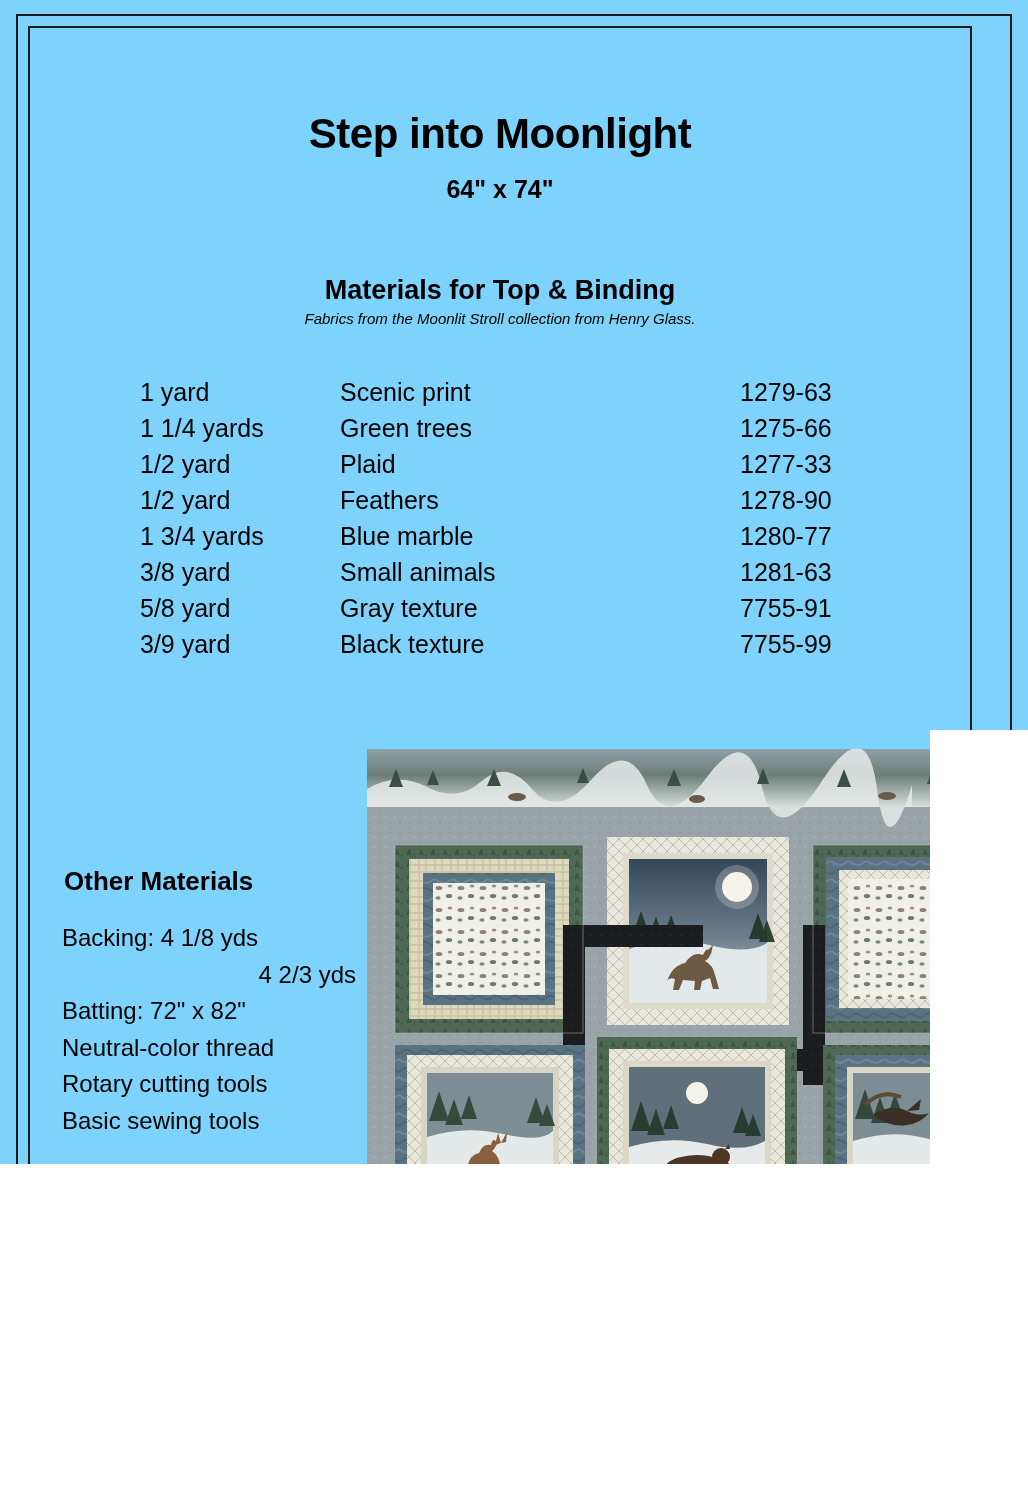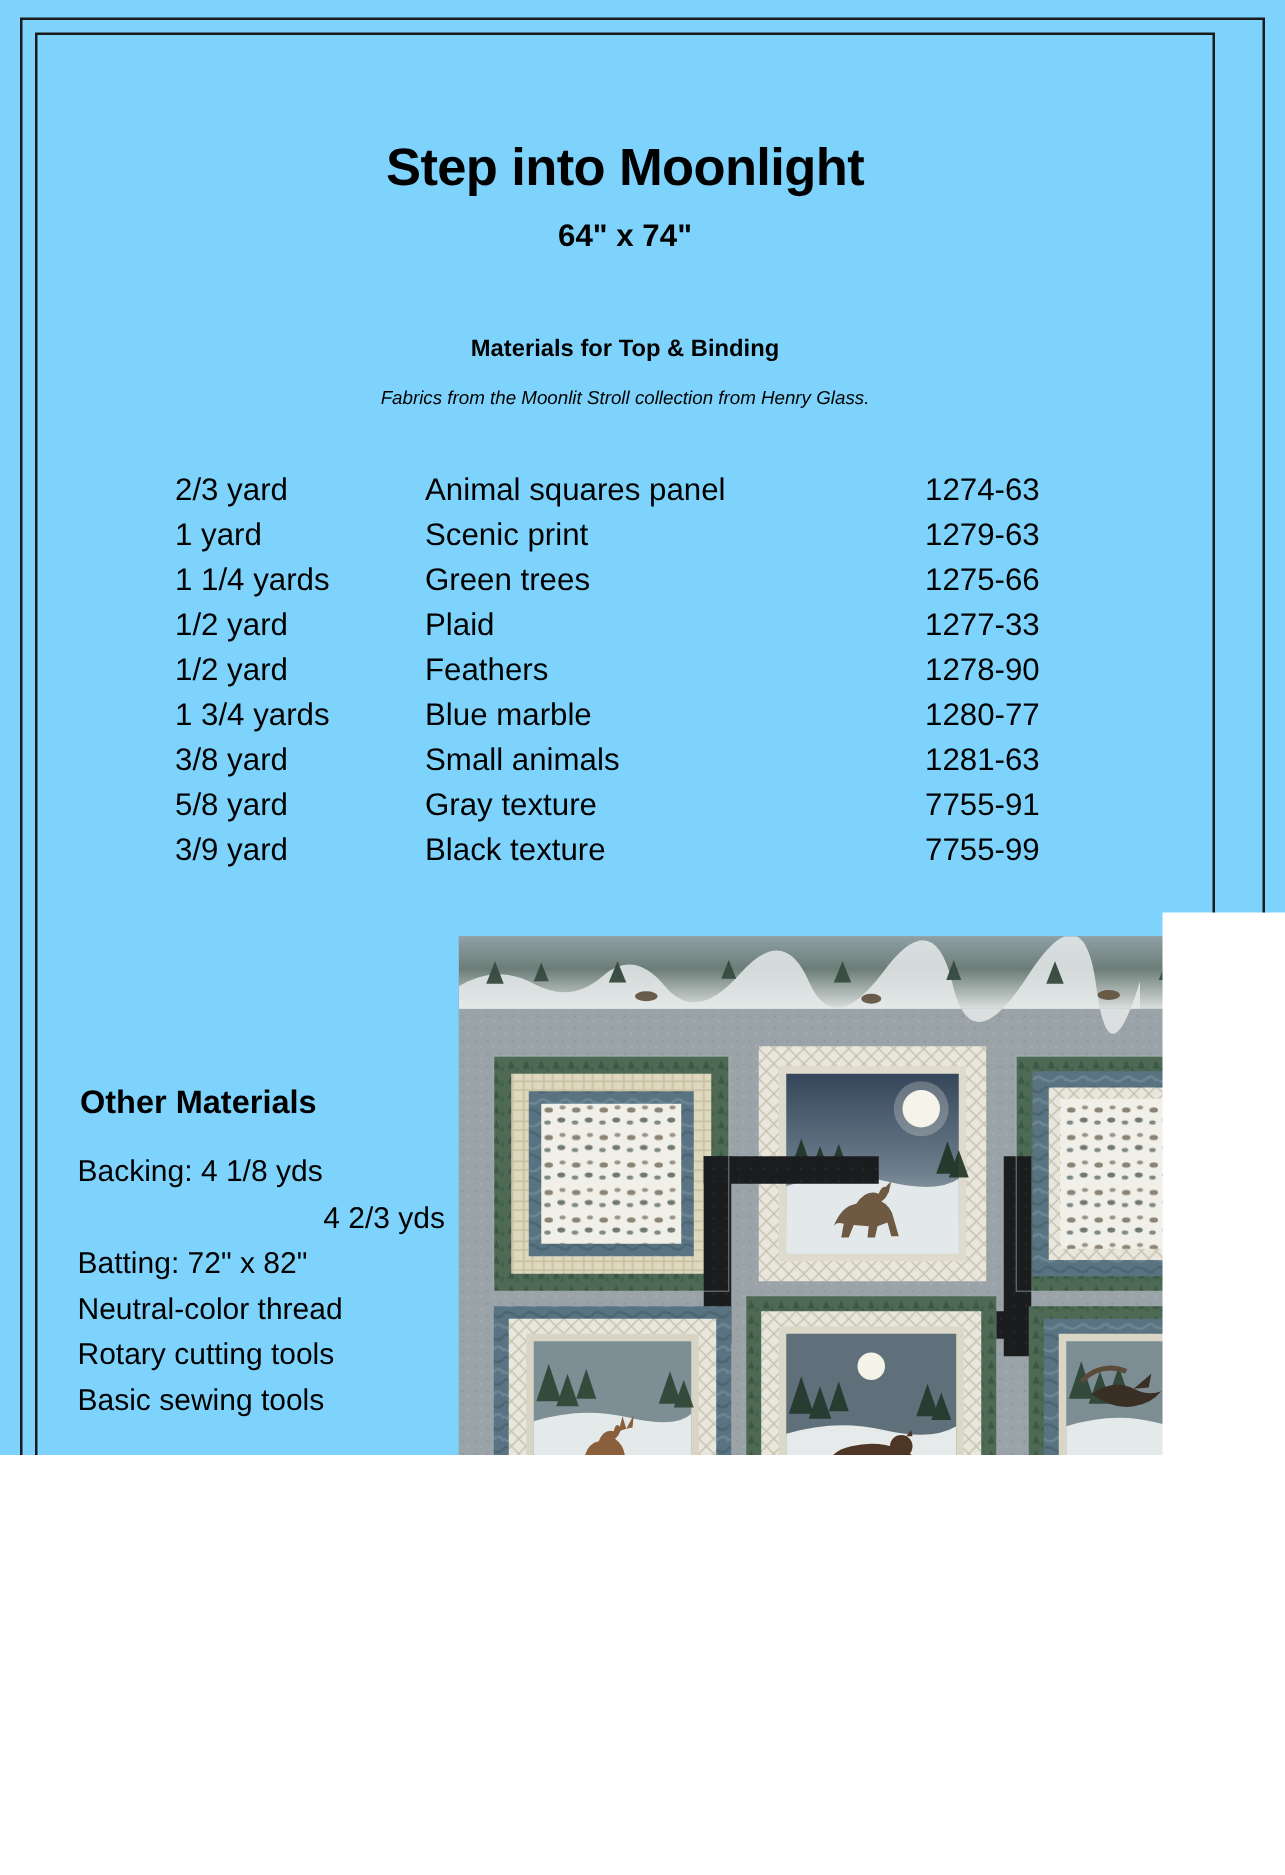--- a/index.html
+++ b/index.html
@@ -75,21 +75,21 @@
     text-align: center;
     font-size: 25px;
     font-weight: bold;
   }
   .subtitle {
     position: absolute;
     left: 40px;
     top: 253px;
     width: 920px;
     text-align: center;
-    font-size: 19px;
+    font-size: 27px;
     font-weight: bold;
   }
   .collection-note {
     position: absolute;
     left: 40px;
     top: 310px;
     width: 920px;
     text-align: center;
     font-size: 15px;
     font-style: italic;
@@ -191,25 +191,20 @@
   <div class="frame-outer"></div>
   <div class="frame-inner"></div>
 
   <h1 class="title">Step into Moonlight</h1>
   <div class="dims">64" x 74"</div>
   <h2 class="subtitle">Materials for Top &amp; Binding</h2>
   <div class="collection-note">Fabrics from the Moonlit Stroll collection from Henry Glass.</div>
 
   <table class="materials">
     <tbody>
-      <tr>
-        <td class="m-amount">2/3 yard</td>
-        <td class="m-name">Animal squares panel</td>
-        <td class="m-sku">1274-63</td>
-      </tr>
       <tr>
         <td class="m-amount">1 yard</td>
         <td class="m-name">Scenic print</td>
         <td class="m-sku">1279-63</td>
       </tr>
       <tr>
         <td class="m-amount">1 1/4 yards</td>
         <td class="m-name">Green trees</td>
         <td class="m-sku">1275-66</td>
       </tr>

